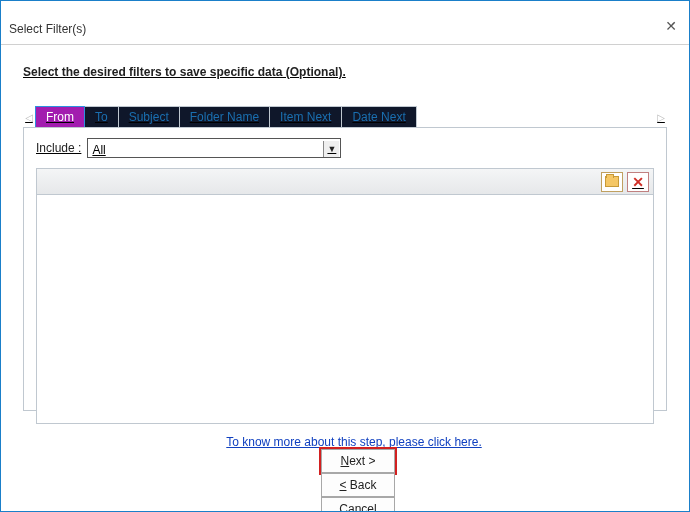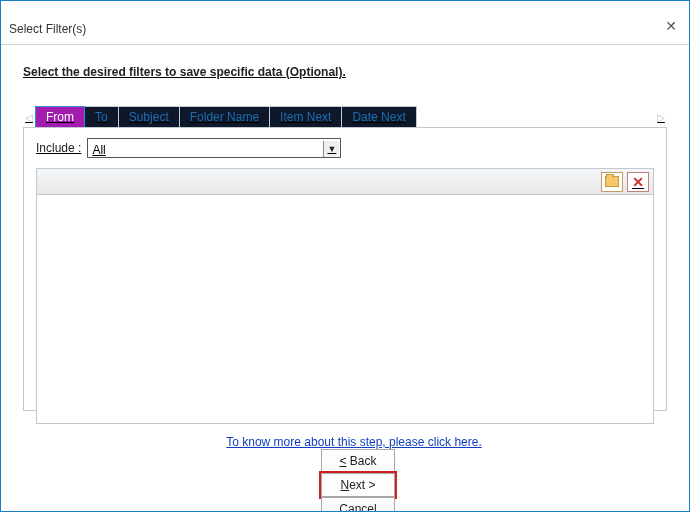--- a/index.html
+++ b/index.html
@@ -249,22 +249,22 @@
         </div>
       </div>
       <div class="list-area"></div>
     </div>
   </div>
 
 </div>
 
 <div class="footer">
   <span class="help-link">To know more about this step, please click here.</span>
+  <div class="btn highlight">
+      <span class="underline-first">Next &gt;</span>
+    </div>
   <div class="btn">
       <span class="underline-first">&lt; Back</span>
     </div>
-  <div class="btn highlight">
-      <span class="underline-first">Next &gt;</span>
-    </div>
   <div class="btn">
       <span>Cancel</span>
     </div>
 </div>
 
 </body></html>

